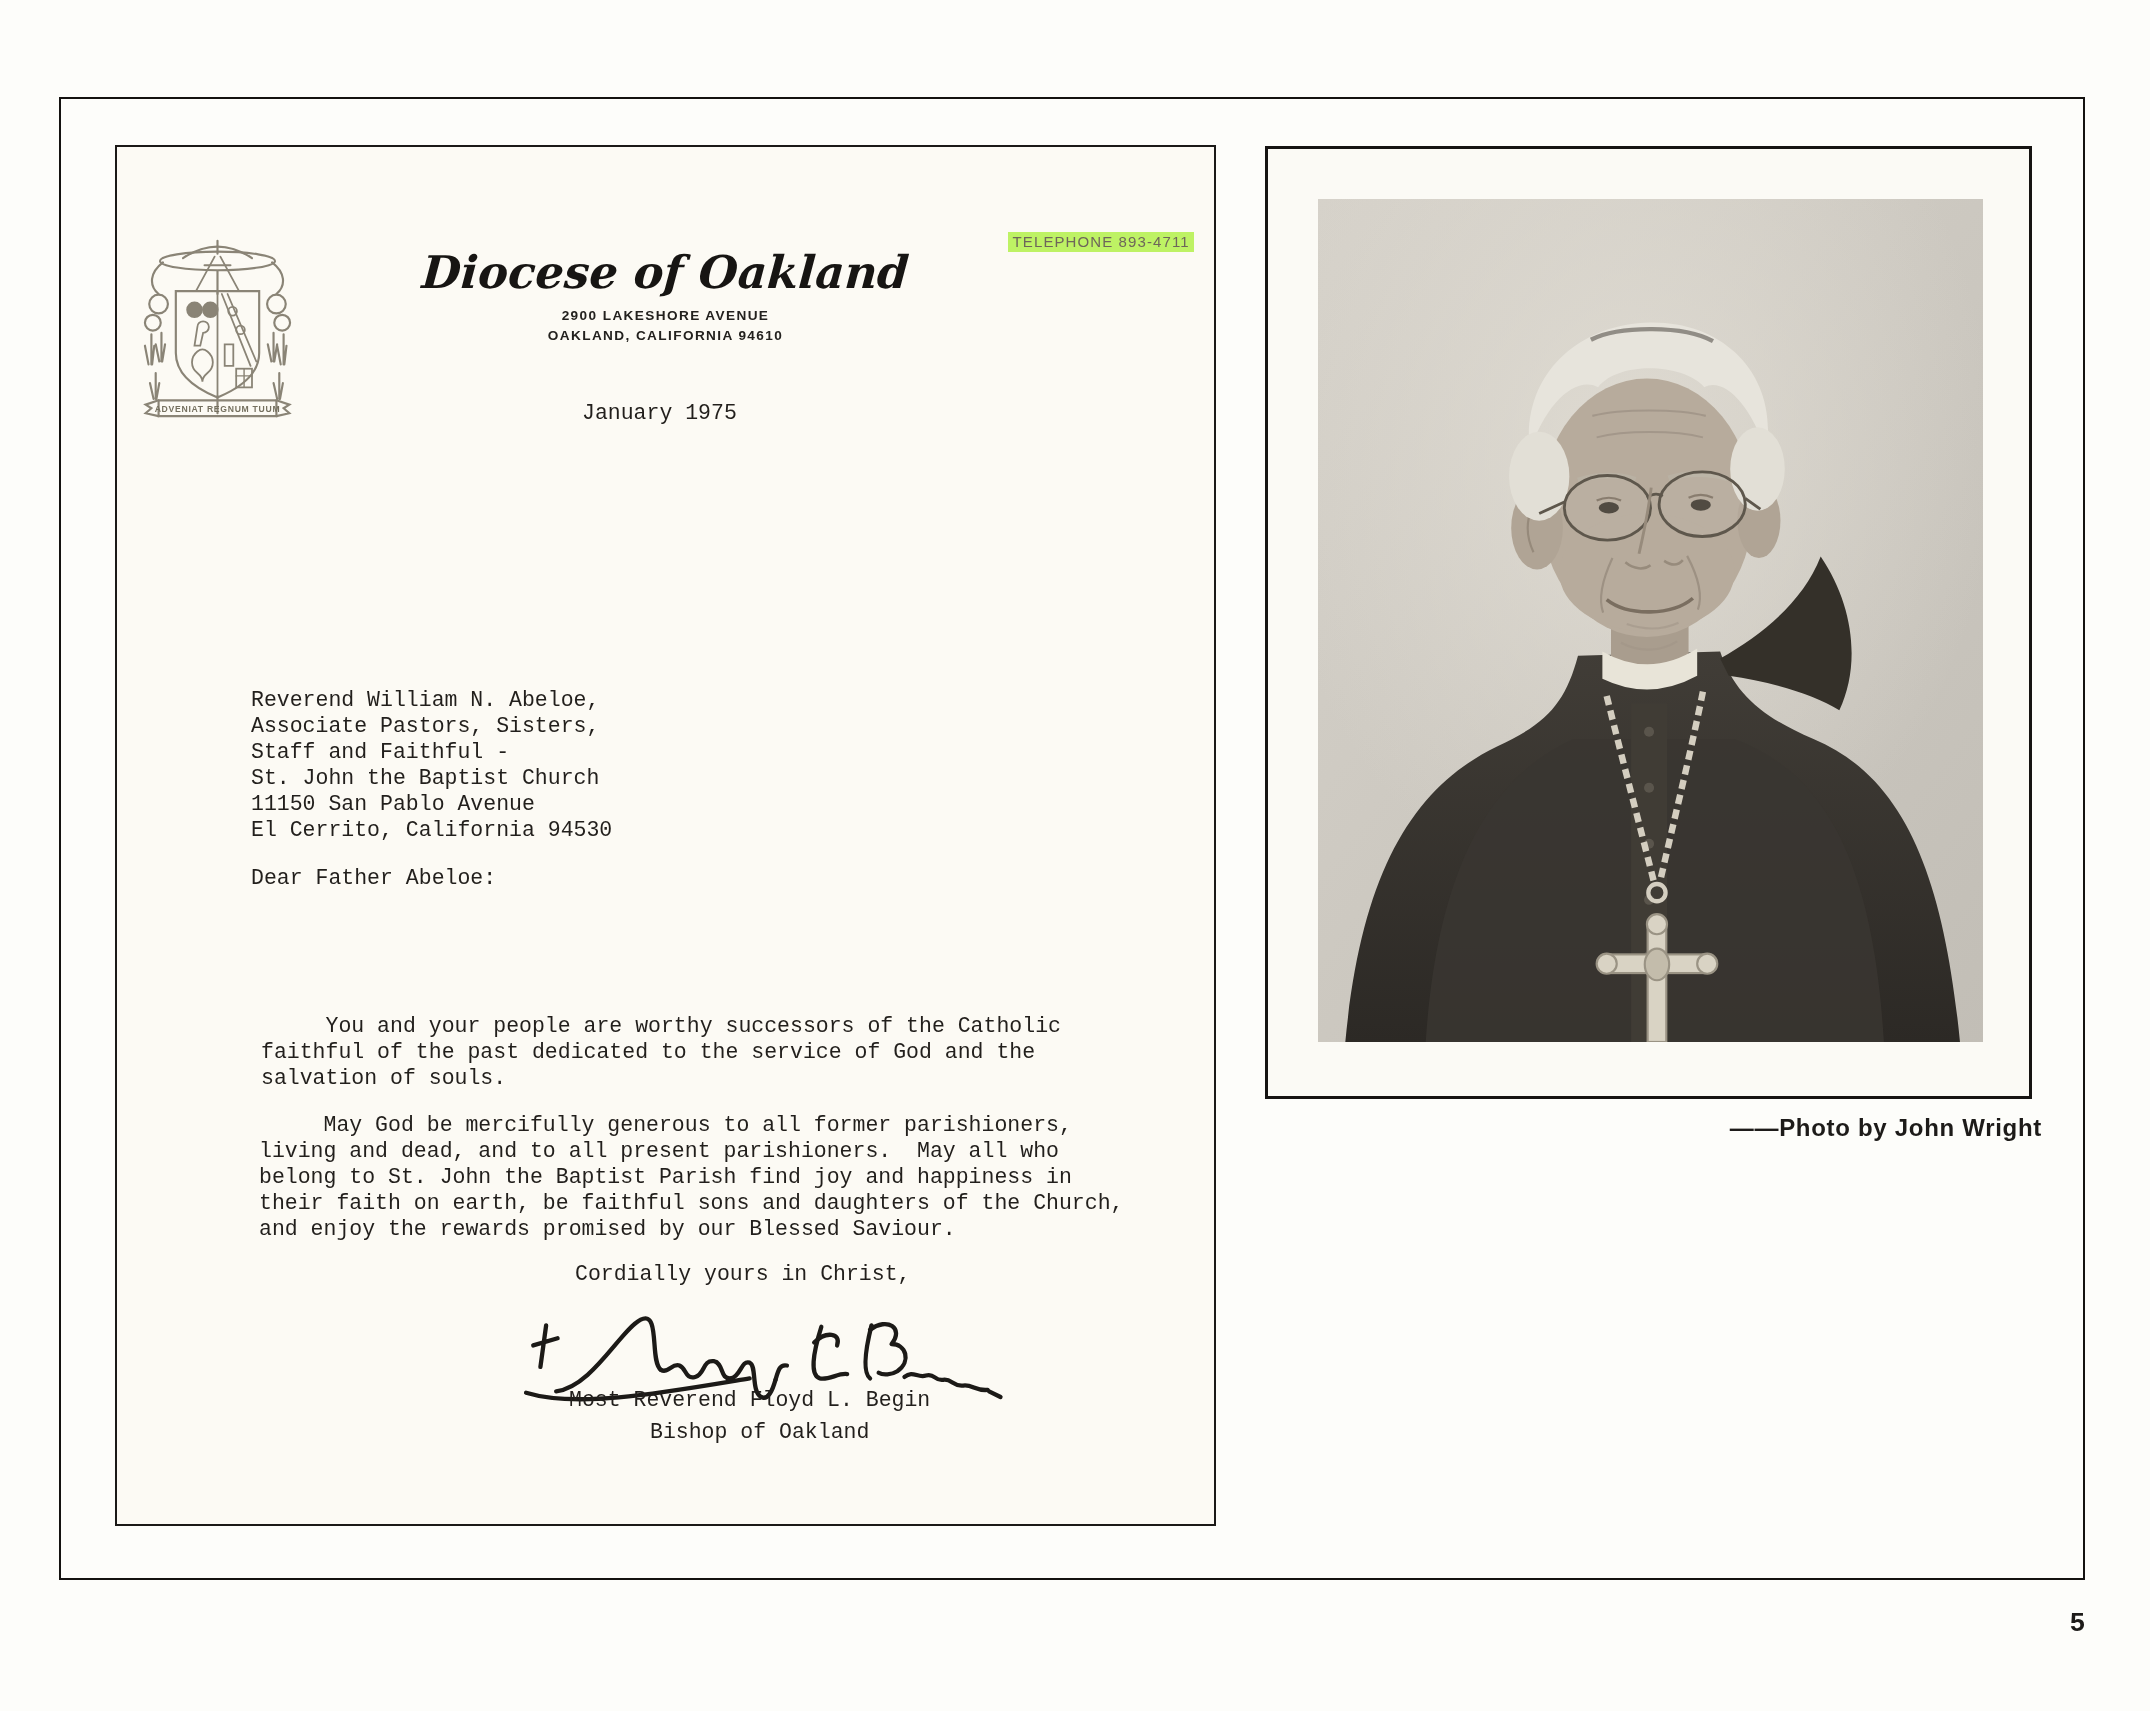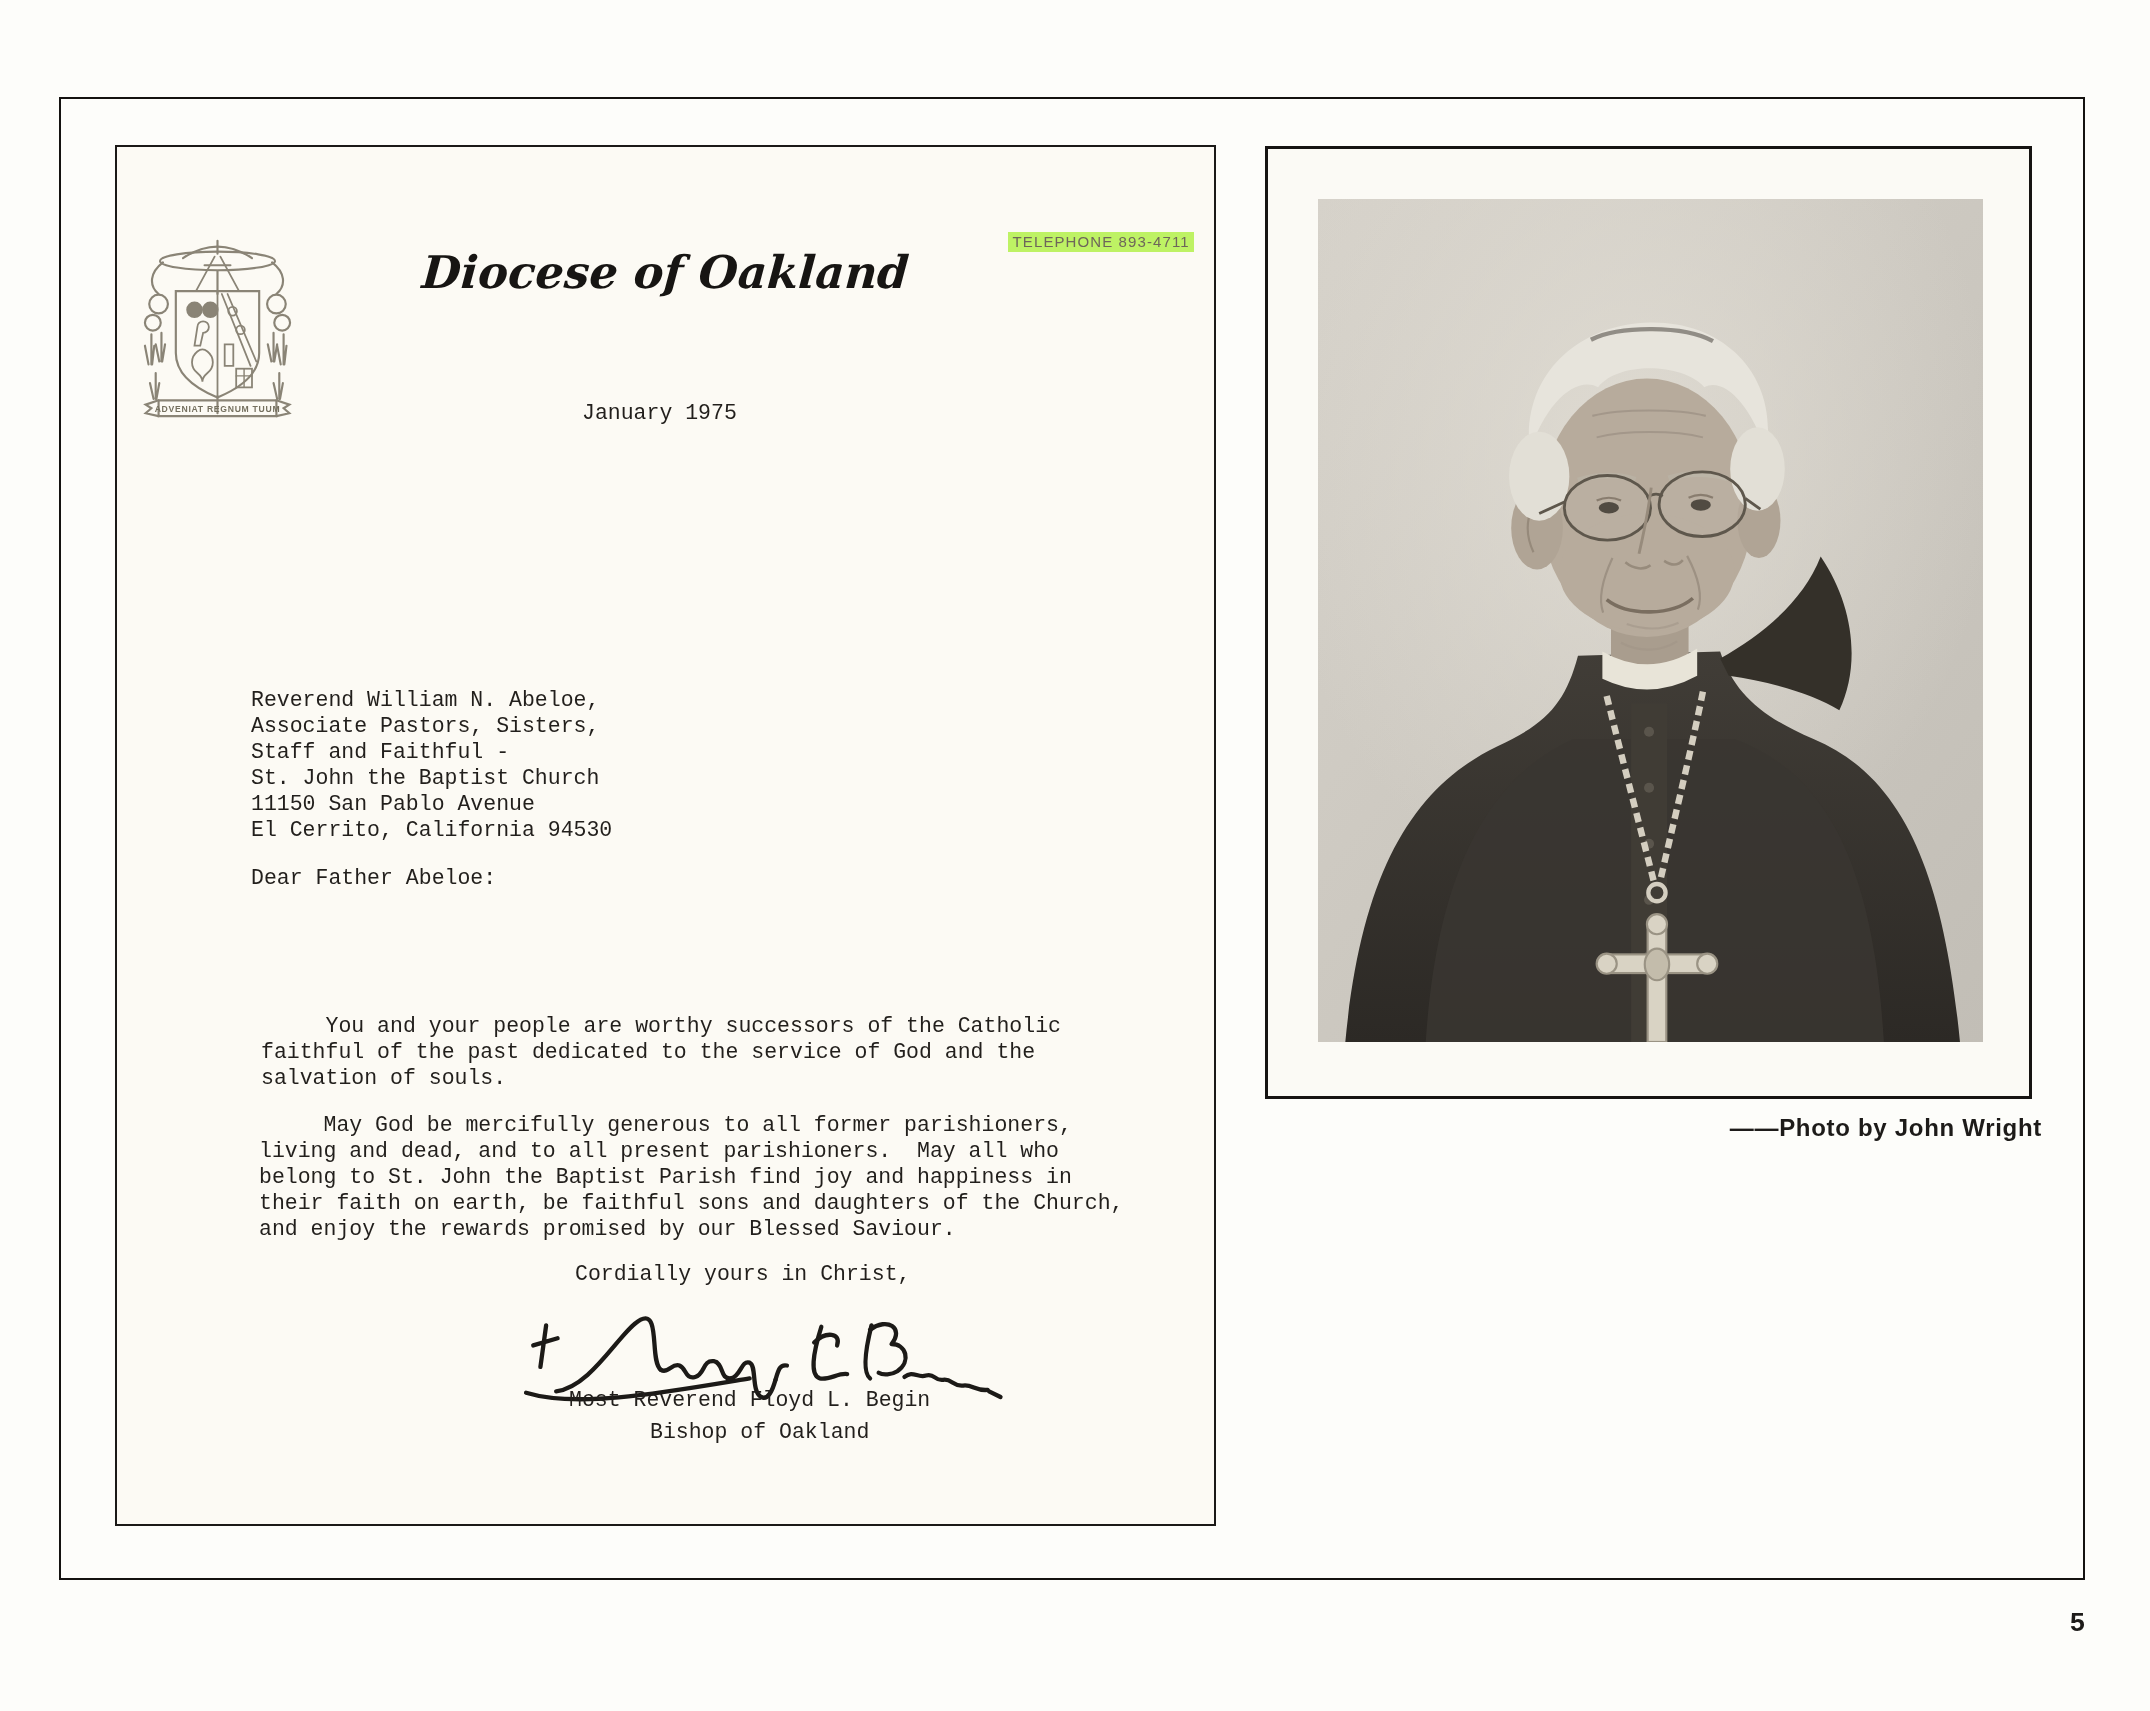--- a/index.html
+++ b/index.html
@@ -117,20 +117,22 @@
         <path d="M34,244 L198,244 L198,266 L34,266 Z"></path>
         <path d="M34,244 L16,250 L24,255 L16,262 L34,266 M198,244 L216,250 L208,255 L216,262 L198,266"></path>
       </g>
       <text x="116" y="260" text-anchor="middle" font-size="12" letter-spacing="1" fill="#75705f" font-family="Liberation Sans, sans-serif" font-weight="bold">ADVENIAT REGNUM TUUM</text>
     </svg>
 
     <div class="telephone">TELEPHONE 893-4711</div>
 
     <div class="diocese-title">Diocese of Oakland</div>
 
+    <div class="hq-addr l1">2900 LAKESHORE AVENUE</div>
+    <div class="hq-addr l2">OAKLAND, CALIFORNIA 94610</div>
 
     <div class="type date-line">January 1975</div>
 
     <div class="type recipient">Reverend William N. Abeloe,
 Associate Pastors, Sisters,
 Staff and Faithful -
 St. John the Baptist Church
 11150 San Pablo Avenue
 El Cerrito, California 94530</div>
 

